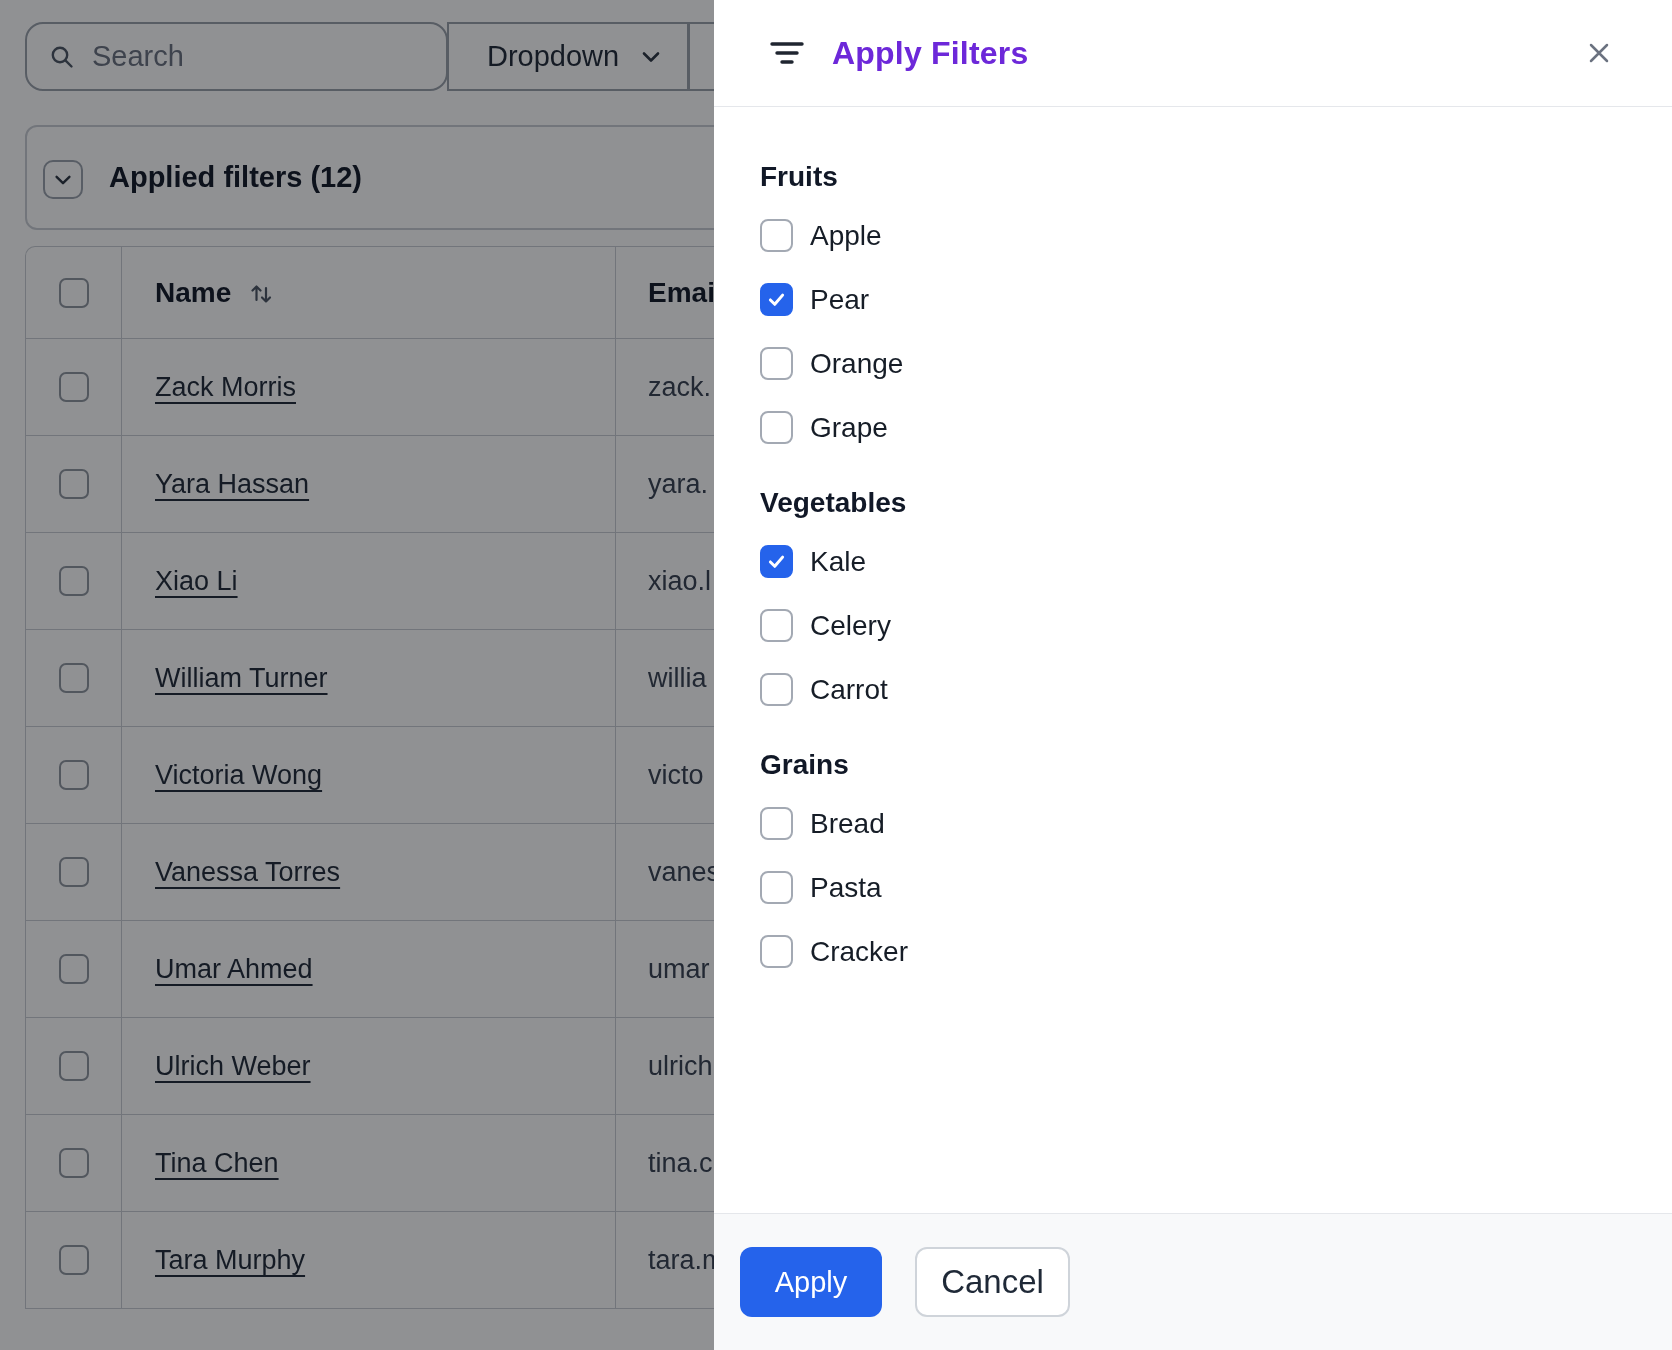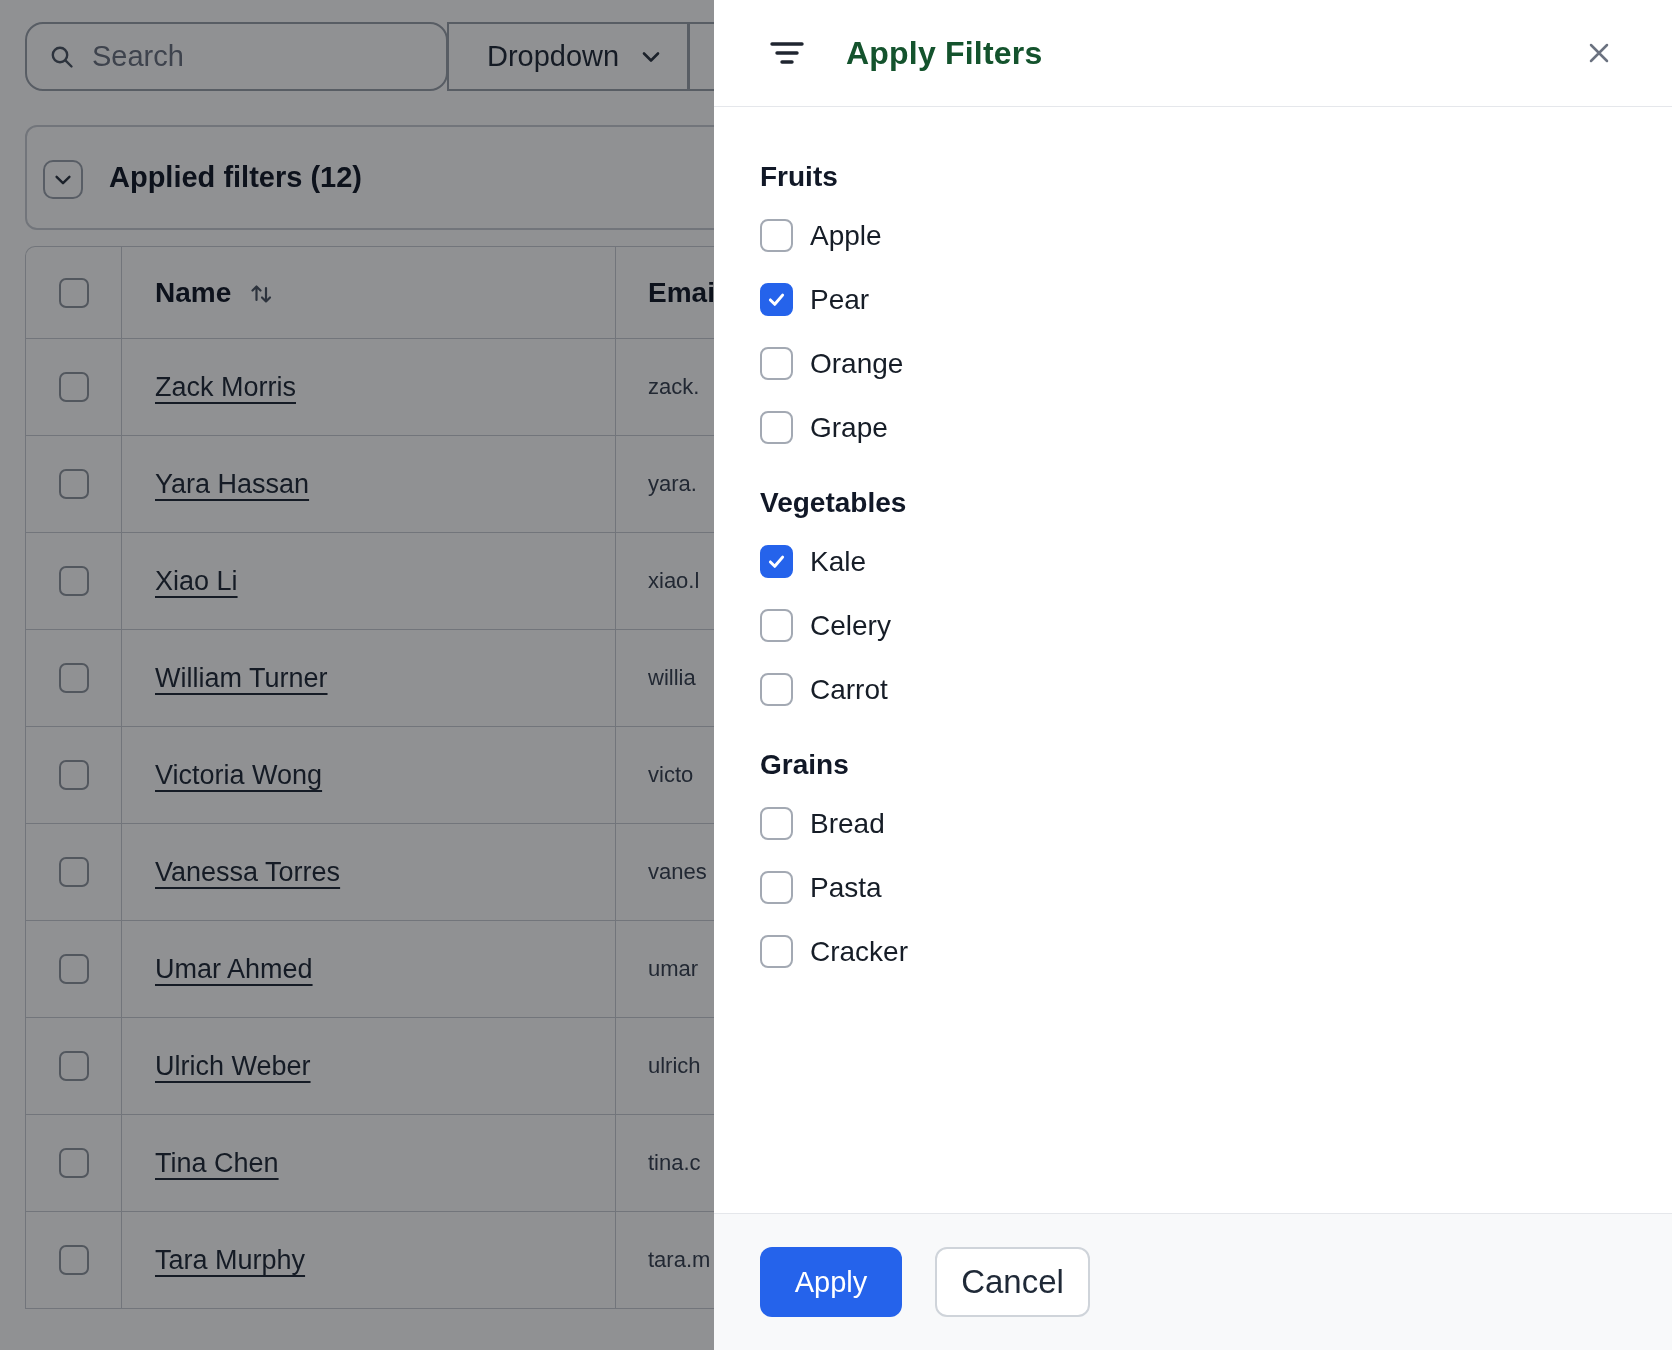--- a/index.html
+++ b/index.html
@@ -34,49 +34,49 @@
   .table { position:absolute; left:25px; top:246px; width:1620px;
     background:#fff; border:1px solid #c9cdd3; border-bottom:none; border-radius:10px 10px 0 0; }
   .trow { display:flex; height:97px; border-bottom:1px solid #c9cdd3; }
   .trow.head { height:92px; }
   .c-check { width:96px; border-right:1px solid #c9cdd3; display:flex; align-items:center; justify-content:center; flex:none; }
   .c-name  { width:494px; border-right:1px solid #c9cdd3; display:flex; align-items:center; padding-left:33px; flex:none; overflow:hidden; }
   .c-email { flex:1; display:flex; align-items:center; padding-left:32px; overflow:hidden; }
   .th-text { font-size:28px; font-weight:700; color:#111827; white-space:nowrap; }
   .sort-ic { margin-left:16px; flex:none; }
   .name-link { font-size:27px; color:#1f2937; text-decoration:underline; text-underline-offset:6px; text-decoration-thickness:1.5px; white-space:nowrap;text-align:right; }
-  .email-text { font-size:22px; color:#374151; white-space:nowrap; }
+  .email-text { font-size:27px; color:#374151; white-space:nowrap; }
   .row-cb { width:30px; height:30px; border:2px solid #8f959f; border-radius:7px; background:#fff; }
 
   
   .scrim { position:absolute; inset:0; background:rgba(8,10,16,0.45); }
 
   
   .drawer { position:absolute; left:714px; top:0; width:958px; height:1350px; background:#ffffff; }
   .drawer-header { height:107px; border-bottom:1px solid #e5e7eb;
     display:flex; align-items:center; padding:0 56px; }
-  .drawer-title { margin-left:42px; font-size:32px; font-weight:700; color:#14532d; letter-spacing:0.2px; }
+  .drawer-title { margin-left:28px; font-size:32px; font-weight:700; color:#6d28d9; letter-spacing:0.2px; }
   .close-btn { margin-left:auto; width:34px; height:34px; display:flex; align-items:center; justify-content:center; cursor:pointer; }
 
   .drawer-body { padding:52px 56px 0 46px; }
   .section-heading { font-size:28px; font-weight:700; color:#111827; line-height:36px; margin-bottom:24px; }
   .section + .section { margin-top:-7px; }
   .section { margin-bottom:0; }
   .section:not(:first-child) .section-heading { margin-top:48px; }
   .opt-row { display:flex; align-items:center; gap:17px; height:33px; margin-bottom:31px; }
   .cb { width:33px; height:33px; border:2px solid #a3a9b3; border-radius:8px; background:#fff;
     display:flex; align-items:center; justify-content:center; flex:none; }
   .cb .tick { display:none; }
   .cb.checked { background:var(--accent,#2563eb); border-color:var(--accent,#2563eb); }
   .cb.checked .tick { display:block; }
   .opt-label { font-size:28px; color:#161d27; }
 
   .drawer-footer { position:absolute; left:0; right:0; bottom:0; height:137px;
     background:#f8f9fa; border-top:1px solid #e5e7eb;
-    display:flex; align-items:center; padding-left:46px; gap:33px; }
+    display:flex; align-items:center; padding-left:26px; gap:33px; }
   .btn-apply { width:142px; height:70px; border:none; border-radius:12px;
     background:var(--accent,#2563eb); color:#fff; font-size:29px; font-weight:500;
     font-family:inherit; cursor:pointer; }
   .btn-cancel { width:155px; height:70px; border:2px solid #cfd4da; border-radius:12px;
     background:#fff; color:#1f2937; font-size:33px; font-family:inherit; cursor:pointer; }
 
   svg { display:block; }
 </style>
 </head>
 <body>

